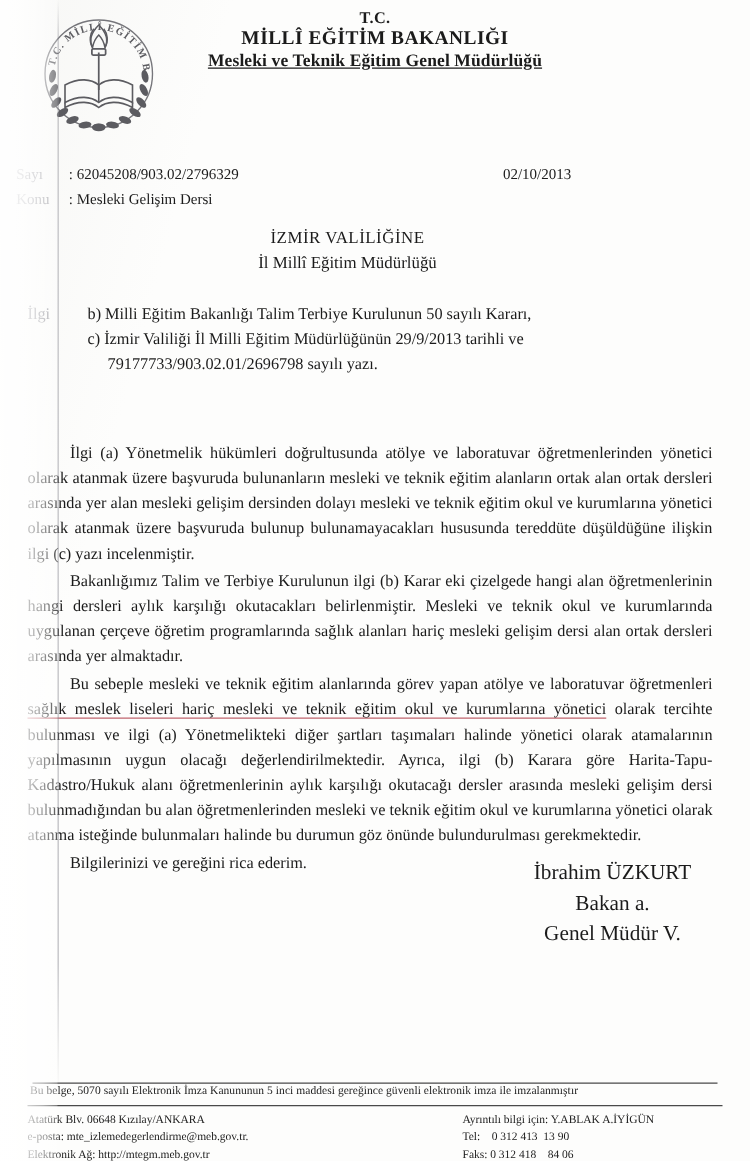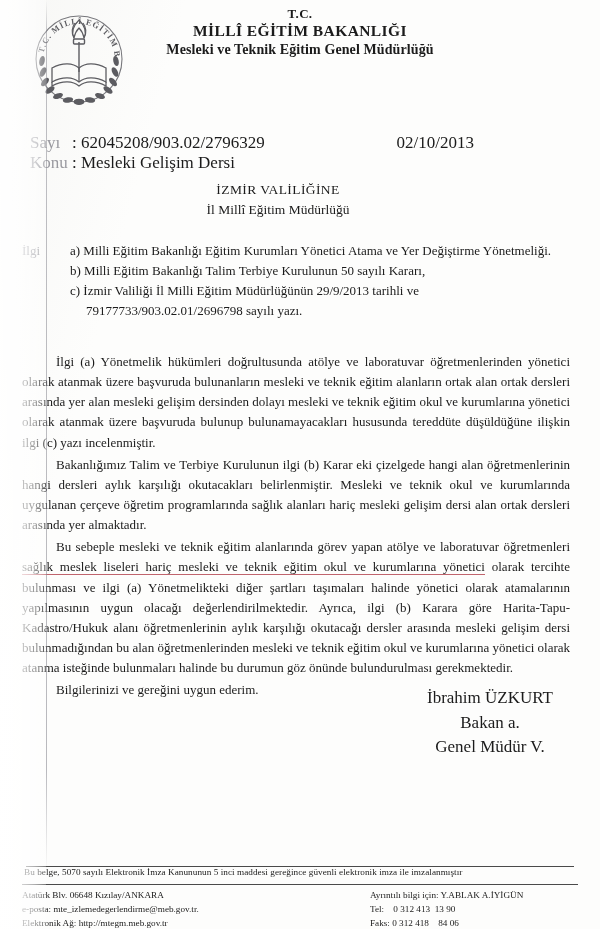--- a/index.html
+++ b/index.html
@@ -70,39 +70,40 @@
   }
   .lh-ministry {
     font-size: 15.5px;
     font-weight: bold;
     letter-spacing: .4px;
   }
   .lh-dept {
     font-size: 14px;
     font-weight: bold;
     letter-spacing: .1px;
+    text-decoration: underline;
   }
 
   
   .emblem {
     position: absolute;
     left: 27px;
     top: 6px;
     width: 104px;
     height: 104px;
   }
   .emblem svg { display:block; width:104px; height:104px; opacity:.82; }
 
   
   .meta {
     position: absolute;
-    left: 30px;
+    left: 13px;
     top: 130px;
     width: 560px;
-    font-size: 17px;
+    font-size: 12px;
     line-height: 1.52;
   }
   .meta-row { position: relative; height: 20px; }
   .meta-label {
     position: absolute; left: 0; top: 0;
     width: 42px;
   }
   .meta-value { position: absolute; left: 42px; top: 0; white-space: pre; }
   .meta-date { position: absolute; right: 116px; top: 0; }
   .dim { color: #9a9aa0; }
@@ -283,31 +284,30 @@
   </div>
 
   <div class="addressee">
     <div class="addr-main">İZMİR VALİLİĞİNE</div>
     <div>İl Millî Eğitim Müdürlüğü</div>
   </div>
 
   <div class="ilgi">
     <span class="ilgi-label">İlgi</span>
     <div class="ilgi-items">
-      <div class="ilgi-item">a) Milli Eğitim Bakanlığı Eğitim Kurumları Yönetici Atama ve Yer Değiştirme Yönetmeliği.</div>
       <div class="ilgi-item">b) Milli Eğitim Bakanlığı Talim Terbiye Kurulunun 50 sayılı Kararı,</div>
       <div class="ilgi-item">c) İzmir Valiliği İl Milli Eğitim Müdürlüğünün 29/9/2013 tarihli ve 79177733/903.02.01/2696798 sayılı yazı.</div>
     </div>
   </div>
 
   <div class="body-text">
     <p>İlgi (a) Yönetmelik hükümleri doğrultusunda atölye ve laboratuvar öğretmenlerinden yönetici olarak atanmak üzere başvuruda bulunanların mesleki ve teknik eğitim alanların ortak alan ortak dersleri arasında yer alan mesleki gelişim dersinden dolayı mesleki ve teknik eğitim okul ve kurumlarına yönetici olarak atanmak üzere başvuruda bulunup bulunamayacakları hususunda tereddüte düşüldüğüne ilişkin ilgi (c) yazı incelenmiştir.</p>
     <p>Bakanlığımız Talim ve Terbiye Kurulunun ilgi (b) Karar eki çizelgede hangi alan öğretmenlerinin hangi dersleri aylık karşılığı okutacakları belirlenmiştir. Mesleki ve teknik okul ve kurumlarında uygulanan çerçeve öğretim programlarında sağlık alanları hariç mesleki gelişim dersi alan ortak dersleri arasında yer almaktadır.</p>
     <p><span>Bu sebeple mesleki ve teknik eğitim alanlarında görev yapan atölye ve laboratuvar öğretmenleri </span><span class="underline-red" style="border-bottom-color: rgb(192, 100, 109);">sağlık meslek liseleri hariç mesleki ve teknik eğitim okul ve kurumlarına yönetici</span><span> olarak tercihte bulunması ve ilgi (a) Yönetmelikteki diğer şartları taşımaları halinde yönetici olarak atamalarının yapılmasının uygun olacağı değerlendirilmektedir. Ayrıca, ilgi (b) Karara göre Harita-Tapu-Kadastro/Hukuk alanı öğretmenlerinin aylık karşılığı okutacağı dersler arasında mesleki gelişim dersi bulunmadığından bu alan öğretmenlerinden mesleki ve teknik eğitim okul ve kurumlarına yönetici olarak atanma isteğinde bulunmaları halinde bu durumun göz önünde bulundurulması gerekmektedir.</span></p>
-    <p>Bilgilerinizi ve gereğini uygun ederim.</p>
+    <p>Bilgilerinizi ve gereğini rica ederim.</p>
   </div>
 
   <div class="signature">
     <div>İbrahim ÜZKURT</div>
     <div>Bakan a.</div>
     <div>Genel Müdür V.</div>
   </div>
 
   <div class="foot-rule-top"></div>
   <div class="esig-note">Bu belge, 5070 sayılı Elektronik İmza Kanununun 5 inci maddesi gereğince güvenli elektronik imza ile imzalanmıştır</div>

